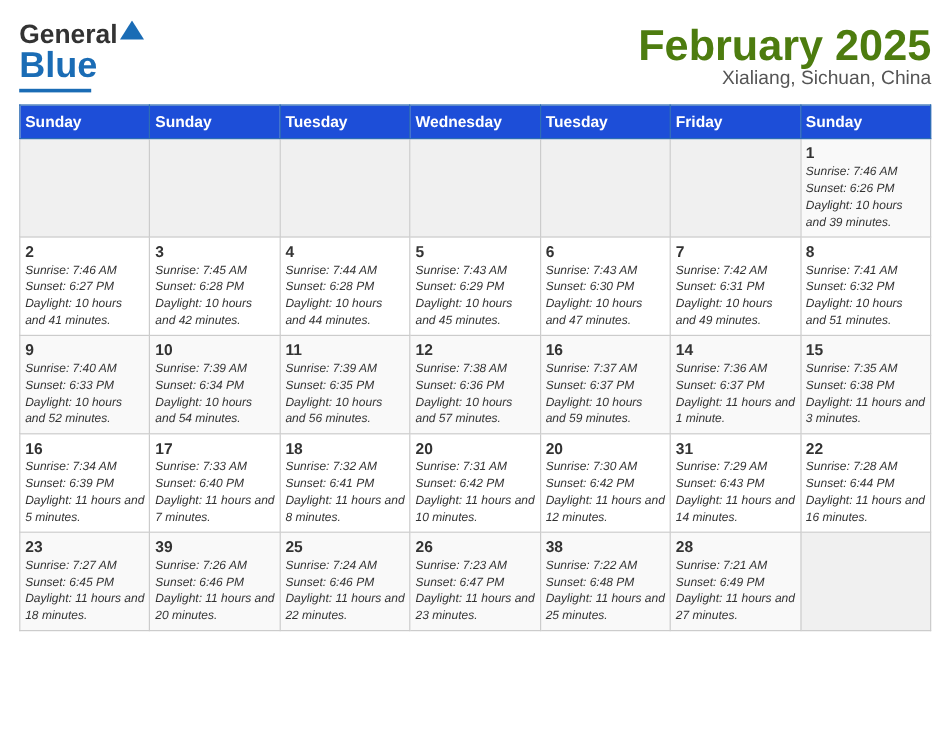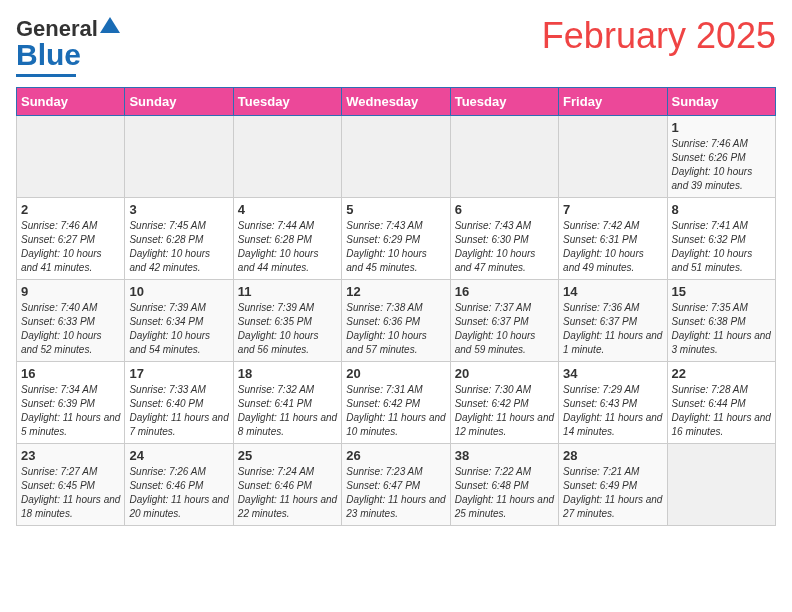--- a/index.html
+++ b/index.html
@@ -6,55 +6,55 @@
     body {
       font-family: Arial, sans-serif;
       background: #fff;
       width: 792px;
       min-height: 612px;
       padding: 16px;
     }
     .header {
       display: flex;
       justify-content: space-between;
-      align-items: flex-start;
+      align-items: center;
       margin-bottom: 10px;
     }
     .logo {
       display: flex;
       flex-direction: column;
       align-items: flex-start;
     }
     .logo-line {
       width: 60px;
       height: 3px;
       background: #1a6cb5;
       margin-top: 2px;
     }
     .title-block {
       text-align: right;
     }
     .title-block h1 {
       font-size: 36px;
-      font-weight: normal;
-      color: #ef4444;
+      font-weight: bold;
+      color: #4d7c0f;
       line-height: 1.1;
     }
     .title-block h2 {
       font-size: 16px;
       font-weight: normal;
       color: #555;
     }
     .calendar {
       width: 100%;
       border-collapse: collapse;
       font-size: 11px;
     }
     .calendar thead tr th {
-      background: #ec4899;
+      background: #1d4ed8;
       color: #fff;
       font-size: 13px;
       font-weight: bold;
       padding: 6px 4px;
       text-align: left;
       border: 1px solid #2e6db4;
     }
     .calendar tbody tr td {
       vertical-align: top;
       border: 1px solid #ccc;
@@ -97,20 +97,21 @@
         <polygon points="10,0 20,16 0,16" fill="#1a6cb5"></polygon>
       </svg>
     </div>
     <div style="display:flex;align-items:center;margin-top:-4px;">
       <span style="font-size:30px;font-weight:bold;color:#1a6cb5;">Blue</span>
     </div>
     <div class="logo-line"></div>
   </div>
   <div class="title-block">
     <h1>February 2025</h1>
+    <h2>Xialiang, Sichuan, China</h2>
   </div>
 </div>
 
 <table class="calendar">
   <thead>
     <tr>
     <th>Sunday</th>
         <th>Sunday</th>
         <th>Tuesday</th>
         <th>Wednesday</th>
@@ -207,35 +208,35 @@
         </td>
         <td>
           <div class="day-num">20</div>
           <div class="day-info">Sunrise: 7:31 AM<br>Sunset: 6:42 PM<br>Daylight: 11 hours and 10 minutes.</div>
         </td>
         <td>
           <div class="day-num">20</div>
           <div class="day-info">Sunrise: 7:30 AM<br>Sunset: 6:42 PM<br>Daylight: 11 hours and 12 minutes.</div>
         </td>
         <td>
-          <div class="day-num">34</div>
+          <div class="day-num">31</div>
           <div class="day-info">Sunrise: 7:29 AM<br>Sunset: 6:43 PM<br>Daylight: 11 hours and 14 minutes.</div>
         </td>
         <td>
           <div class="day-num">22</div>
           <div class="day-info">Sunrise: 7:28 AM<br>Sunset: 6:44 PM<br>Daylight: 11 hours and 16 minutes.</div>
         </td>
       </tr>
       <tr>
         <td>
           <div class="day-num">23</div>
           <div class="day-info">Sunrise: 7:27 AM<br>Sunset: 6:45 PM<br>Daylight: 11 hours and 18 minutes.</div>
         </td>
         <td>
-          <div class="day-num">24</div>
+          <div class="day-num">39</div>
           <div class="day-info">Sunrise: 7:26 AM<br>Sunset: 6:46 PM<br>Daylight: 11 hours and 20 minutes.</div>
         </td>
         <td>
           <div class="day-num">25</div>
           <div class="day-info">Sunrise: 7:24 AM<br>Sunset: 6:46 PM<br>Daylight: 11 hours and 22 minutes.</div>
         </td>
         <td>
           <div class="day-num">26</div>
           <div class="day-info">Sunrise: 7:23 AM<br>Sunset: 6:47 PM<br>Daylight: 11 hours and 23 minutes.</div>
         </td>

